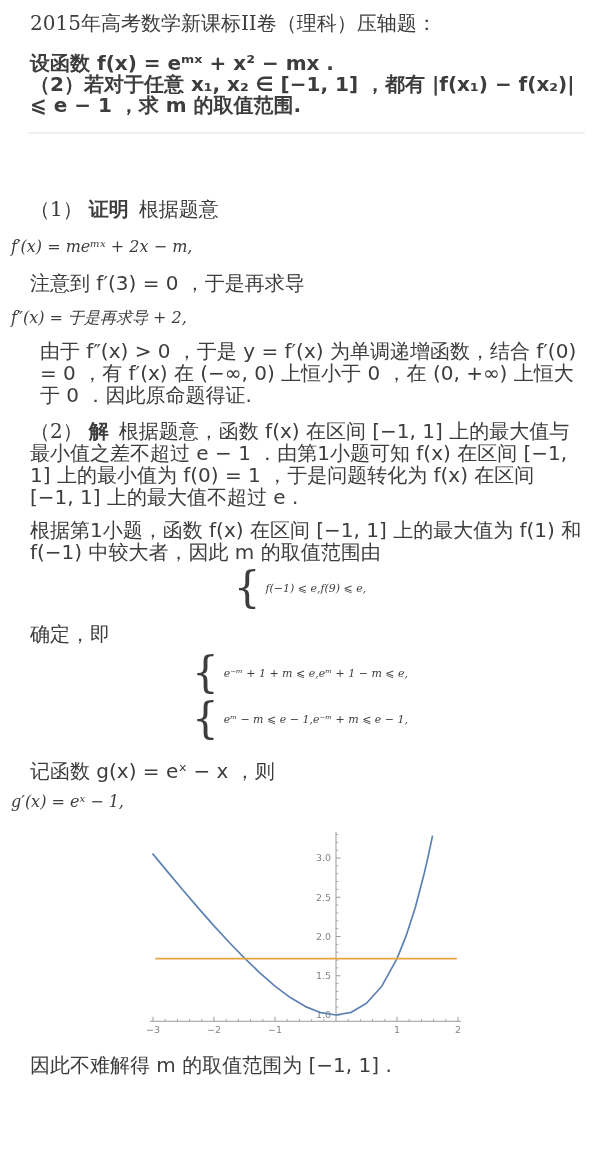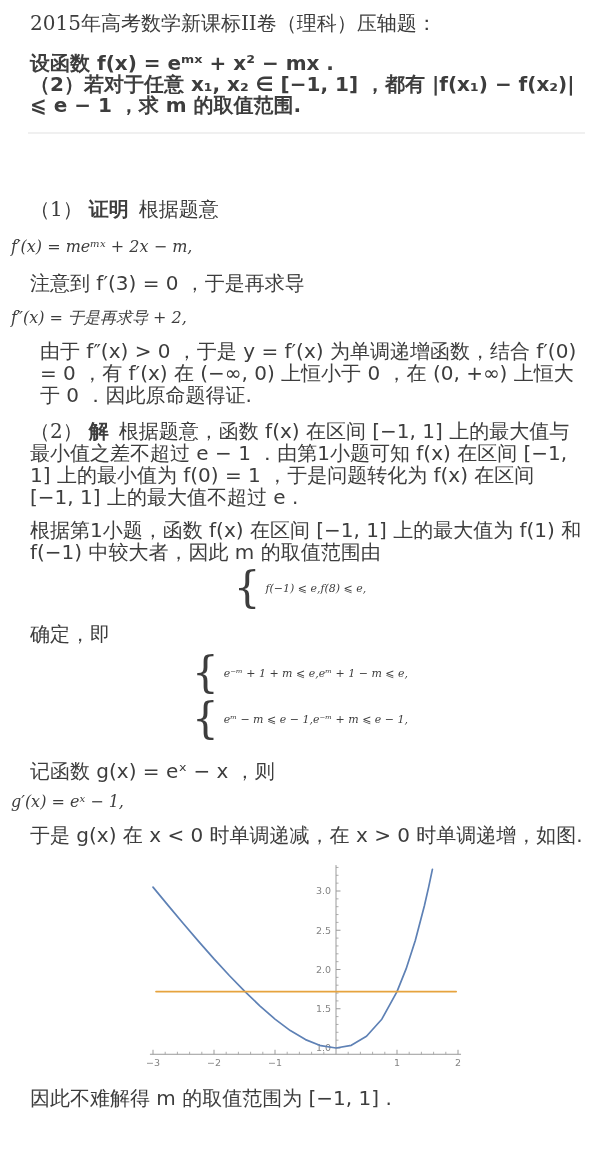--- a/index.html
+++ b/index.html
@@ -49,21 +49,21 @@
   <p class="tx mt7">由于 f″(x) &gt; 0 ，于是 y = f′(x) 为单调递增函数，结合 f′(0) = 0 ，有 f′(x) 在 (−∞, 0) 上恒小于 0 ，在 (0, +∞) 上恒大于 0 ．因此原命题得证.</p>
 
   <p class="tx mt14"><span class="lbl">（2）</span><span class="kw">解</span><span>根据题意，函数 f(x) 在区间 [−1, 1] 上的最大值与最小值之差不超过 e − 1 ．由第1小题可知 f(x) 在区间 [−1, 1] 上的最小值为 f(0) = 1 ，于是问题转化为 f(x) 在区间 [−1, 1] 上的最大值不超过 e .</span></p>
 
   <p class="tx mt11">根据第1小题，函数 f(x) 在区间 [−1, 1] 上的最大值为 f(1) 和 f(−1) 中较大者，因此 m 的取值范围由</p>
 
   <div class="cases mt6">
     <span class="brace">{</span>
     <span class="caserows">
       <span class="m">f(−1) ⩽ e,</span>
-      <span class="m">f(8) ⩽ e,</span>
+      <span class="m">f(9) ⩽ e,</span>
     </span>
   </div>
 
   <p class="tx mt16">确定，即</p>
 
   <div class="cases mt9">
     <span class="brace">{</span>
     <span class="caserows">
       <span class="m">e⁻ᵐ + 1 + m ⩽ e,</span>
       <span class="m">eᵐ + 1 − m ⩽ e,</span>
@@ -76,21 +76,20 @@
     <span class="caserows">
       <span class="m">eᵐ − m ⩽ e − 1,</span>
       <span class="m">e⁻ᵐ + m ⩽ e − 1,</span>
     </span>
   </div>
 
   <p class="tx mt12">记函数 g(x) = eˣ − x ，则</p>
 
   <p class="tx eq m mt9">g′(x) = eˣ − 1,</p>
 
-  <p class="tx mt11">于是 g(x) 在 x &lt; 0 时单调递减，在 x &gt; 0 时单调递增，如图.</p>
 
   <div class="figure">
     <svg id="chart" width="600" height="218" viewBox="0 0 600 218">
         <line x1="149.95000000000002" y1="193.28" x2="461.04999999999995" y2="193.28" stroke="#9a9a9a" stroke-width="1"></line>
         <line x1="336" y1="4.094999999999999" x2="336" y2="193.28" stroke="#9a9a9a" stroke-width="1"></line>
         <line x1="165.20000000000002" y1="193.28" x2="165.20000000000002" y2="190.78" stroke="#9a9a9a" stroke-width="0.8"></line>
         <line x1="177.40000000000003" y1="193.28" x2="177.40000000000003" y2="190.78" stroke="#9a9a9a" stroke-width="0.8"></line>
         <line x1="189.60000000000002" y1="193.28" x2="189.60000000000002" y2="190.78" stroke="#9a9a9a" stroke-width="0.8"></line>
         <line x1="201.80000000000004" y1="193.28" x2="201.80000000000004" y2="190.78" stroke="#9a9a9a" stroke-width="0.8"></line>
         <line x1="226.20000000000005" y1="193.28" x2="226.20000000000005" y2="190.78" stroke="#9a9a9a" stroke-width="0.8"></line>

